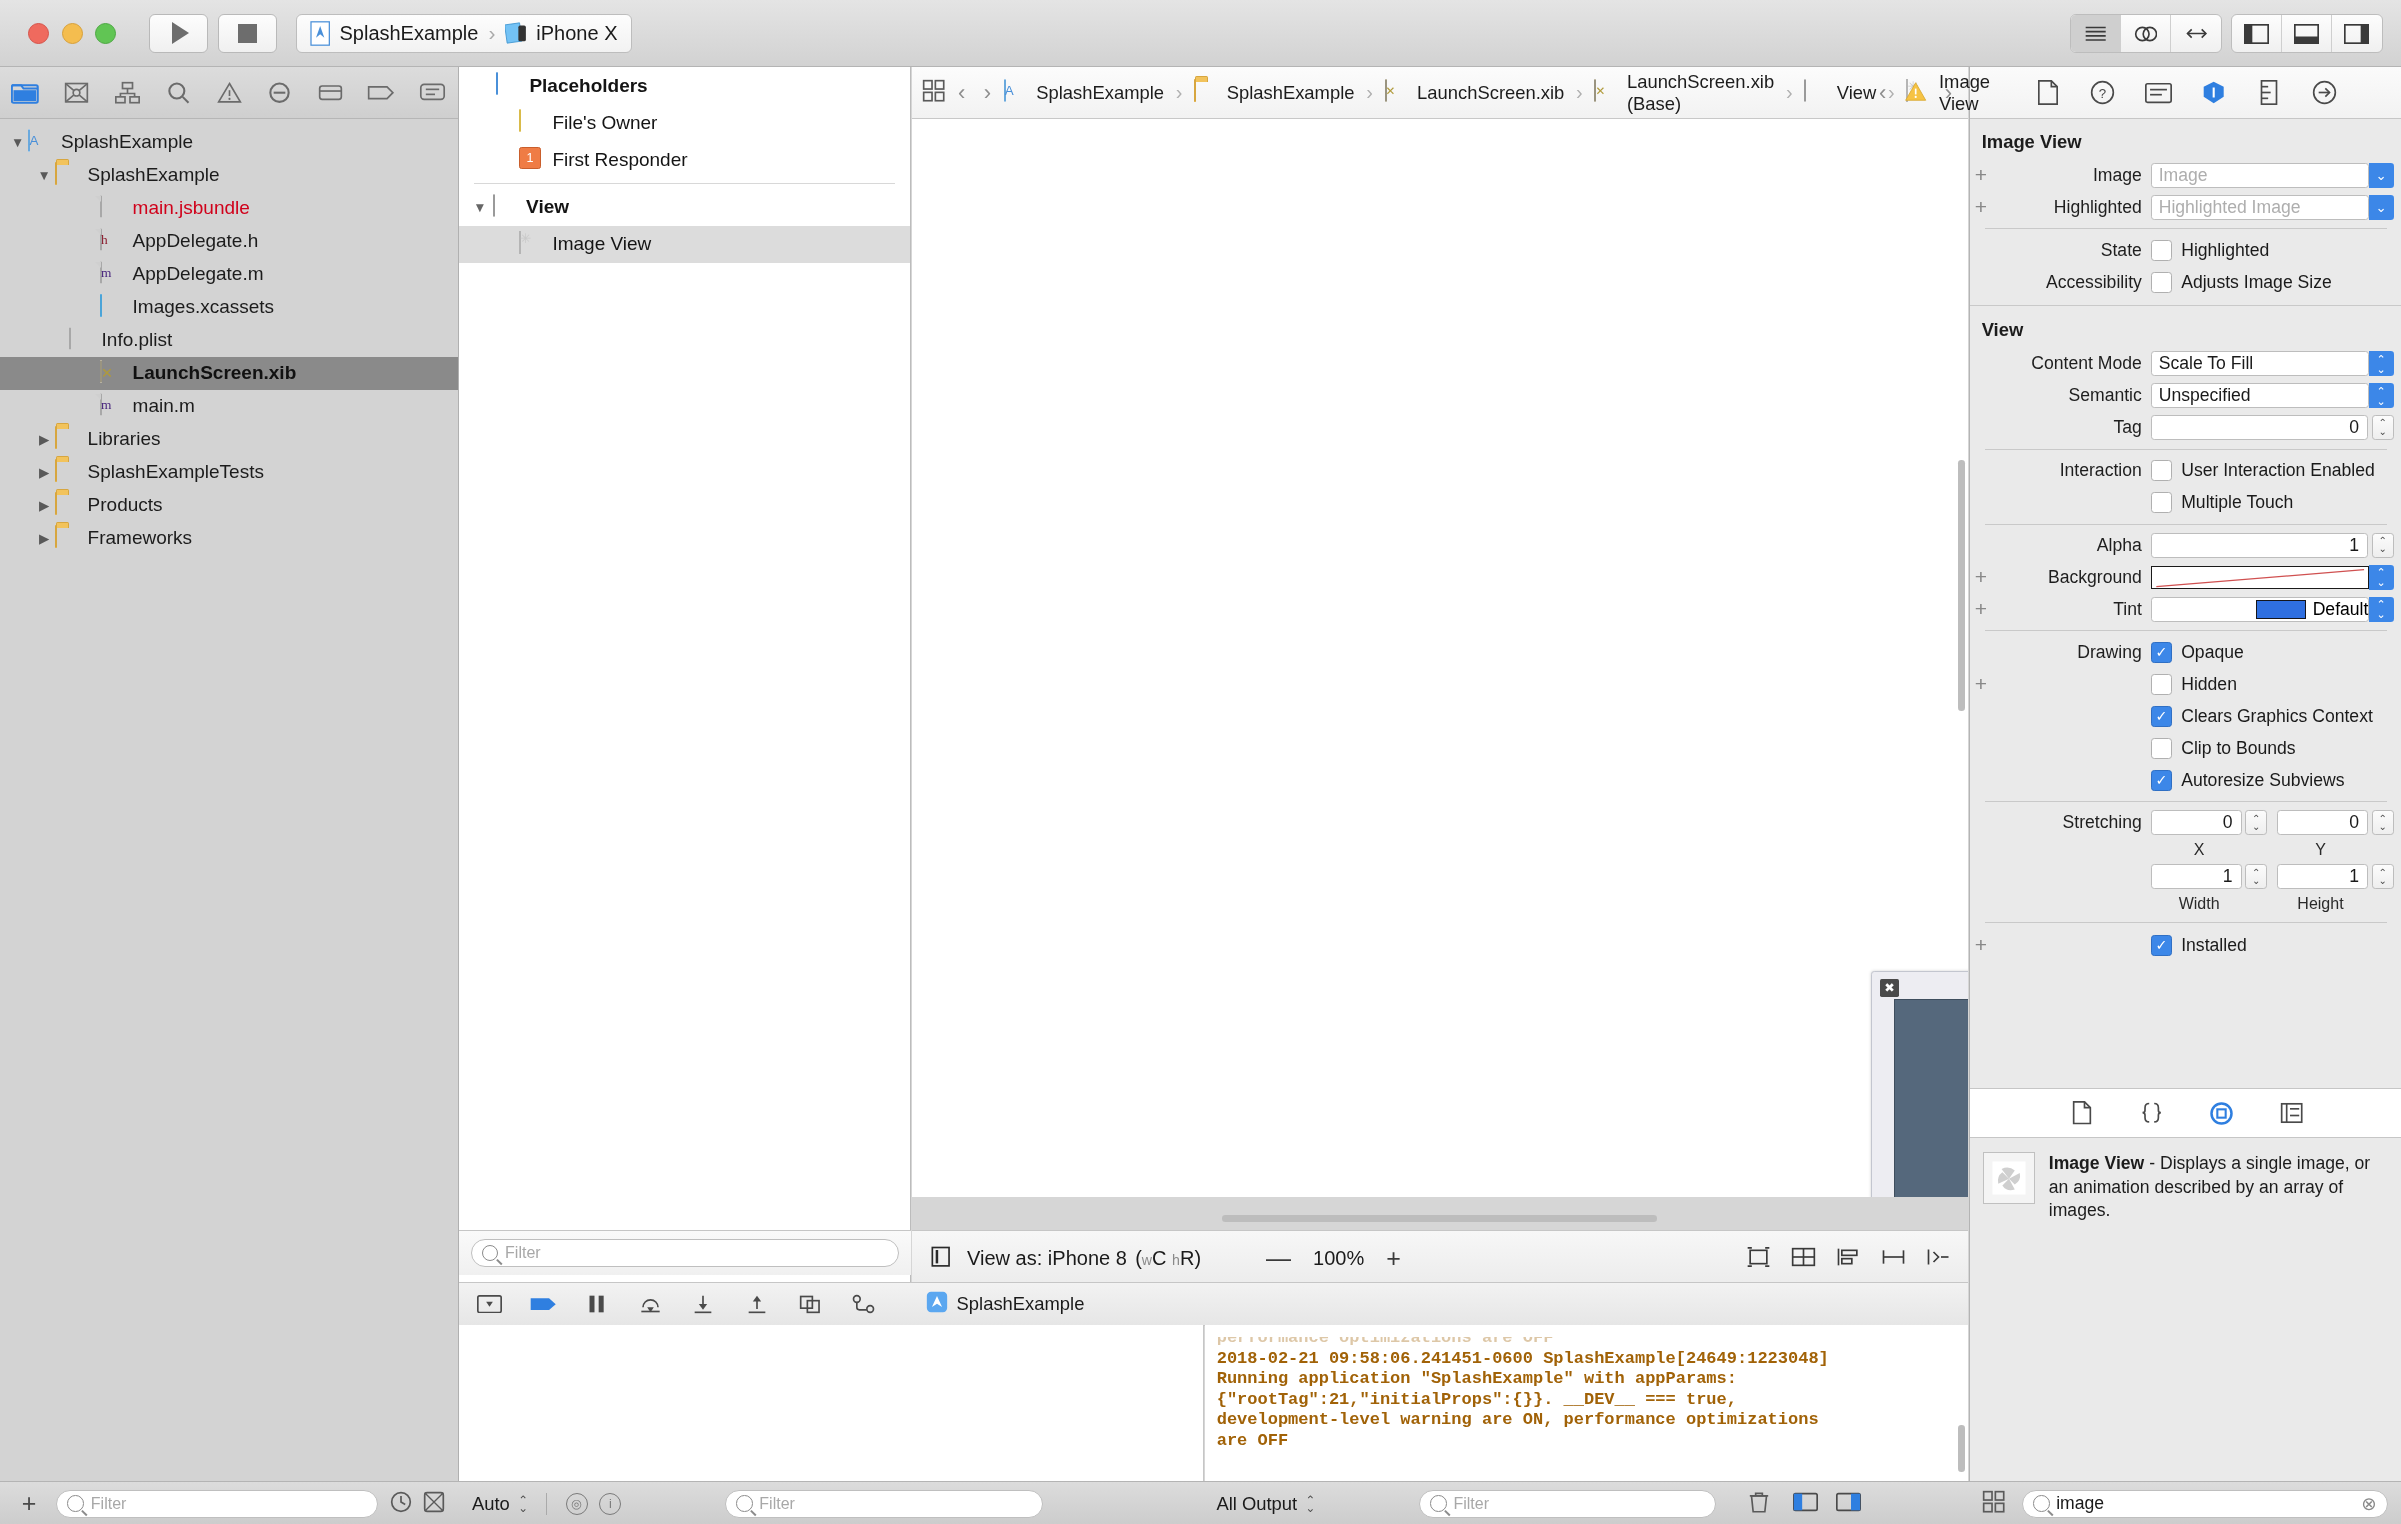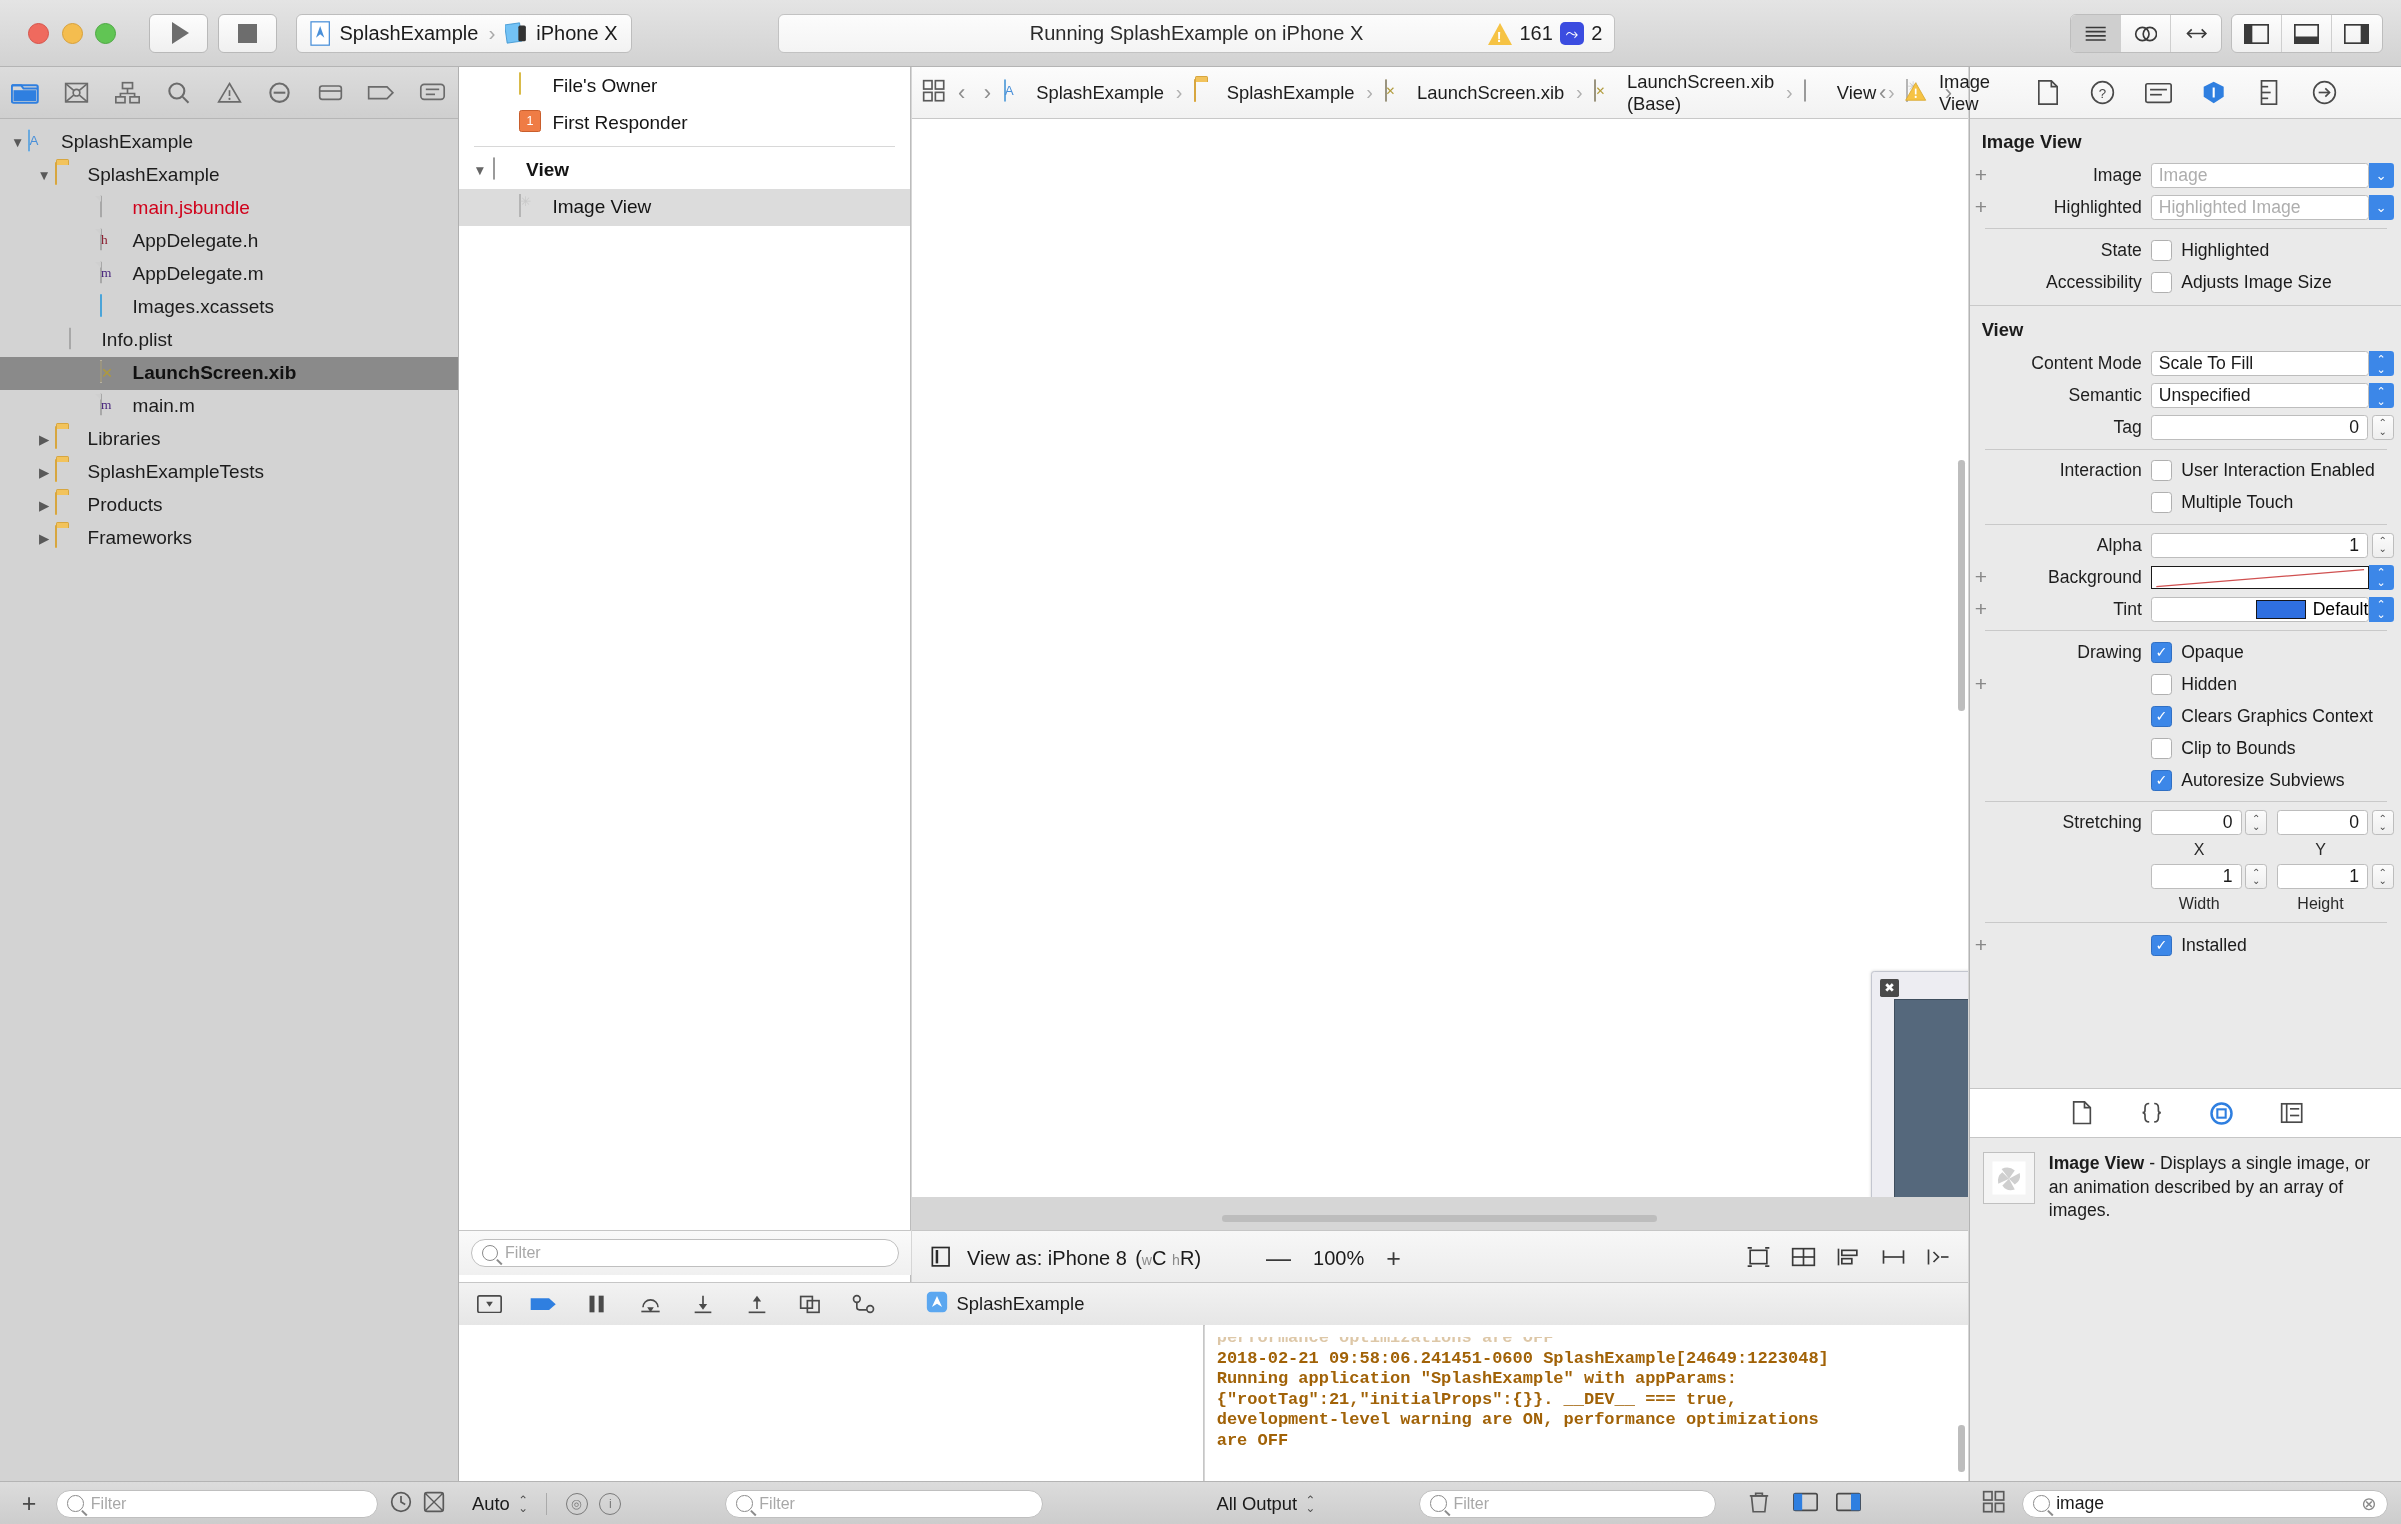--- a/index.html
+++ b/index.html
@@ -310,29 +310,20 @@
       </svg>
       <span class="lbl">SplashExample</span>
       <span class="chev">›</span>
       <svg width="23.4" height="22" viewBox="0 0 28 26">
         <rect x="1" y="2" width="18" height="22" fill="#73c2f5" stroke="#3f96d0" transform="rotate(-8 10 13)"></rect>
         <rect x="16" y="4" width="9" height="19" rx="2" fill="#333"></rect>
       </svg>
       <span class="lbl">iPhone X</span>
     </div>
 
-    <div class="statusbar">
-      <span class="txt">Running SplashExample on iPhone X</span>
-      <div class="badges">
-        <div class="warn-tri"></div>
-        <span class="badgecount">161</span>
-        <div class="blue-badge">⤳</div>
-        <span class="badgecount">2</span>
-      </div>
-    </div>
 
     <div class="tb-right">
       <div class="seg-group">
         <div class="seg sel">
           <svg width="23.4" height="16.7" viewBox="0 0 28 20">
               <g stroke="#3a3a3a" stroke-width="2" fill="none">
           <line x1="2" y1="3" x2="26" y2="3"></line>
                 <line x1="2" y1="8" x2="26" y2="8"></line>
           <line x1="2" y1="13" x2="26" y2="13"></line>
                 <line x1="2" y1="18" x2="26" y2="18"></line>
@@ -509,20 +500,24 @@
       </div>
       <div class="row" style="padding-left:35px">
         <span class="tri">▶</span>
         <span class="ic"><span class="folder"></span></span>
         <span class="name">Frameworks</span>
       </div>
     </div>
   </div>
 
   <div class="outline">
+    <div class="out-row bold" style="padding-left:37px">
+      <span class="out-ic"><span class="cube-blue"></span></span>
+      <span>Placeholders</span>
+    </div>
     <div class="out-row" style="padding-left:60px">
       <span class="out-ic"><span class="cube-yellow"></span></span>
       <span>File's Owner</span>
     </div>
     <div class="out-row" style="padding-left:60px">
       <span class="out-ic">
           <span class="cube-orange">1</span>
         </span>
       <span>First Responder</span>
     </div>

